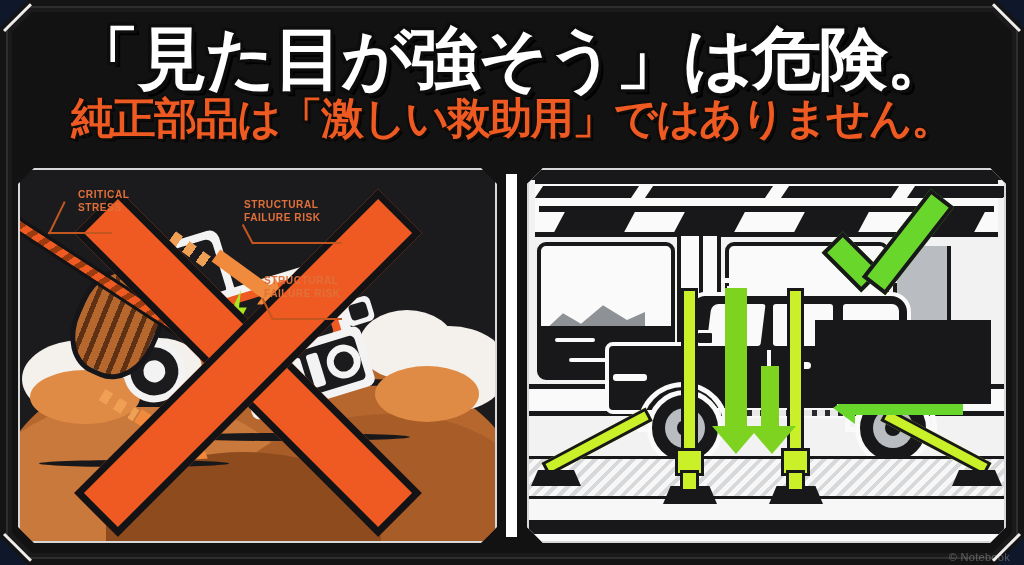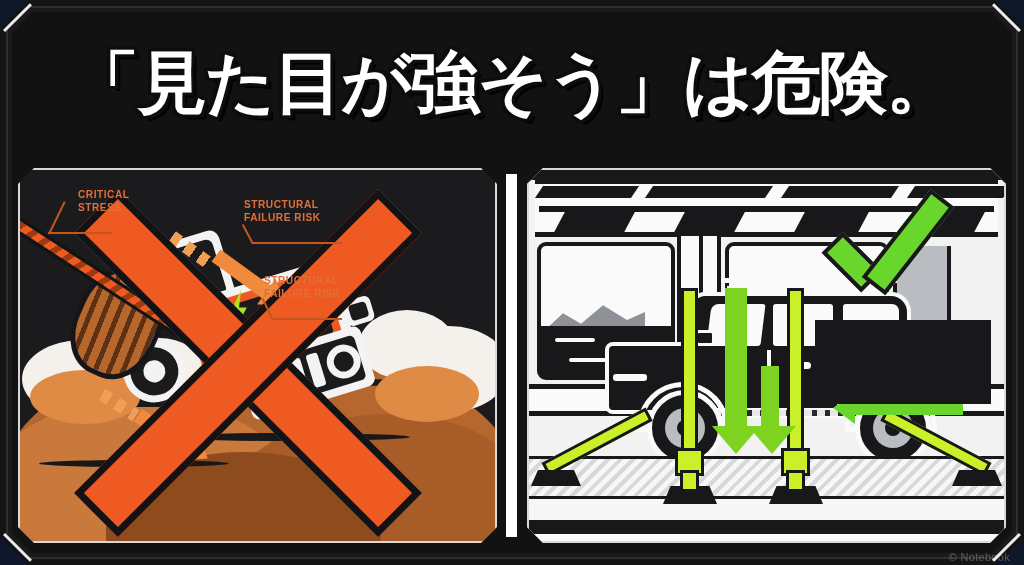--- a/index.html
+++ b/index.html
@@ -166,20 +166,21 @@
     </div>
   <div class="corner c-bl">
       <i class="d"></i>
     </div>
   <div class="corner c-br">
       <i class="d"></i>
     </div>
 
   <div class="headline">
     <div class="head-line1">「見た目が強そう」は危険。</div>
+    <div class="head-line2">純正部品は「激しい救助用」ではありません。</div>
   </div>
 
   <div class="panels">
 
     <div class="panel bad">
 
       <div class="dirt">
         <div class="d1"></div>
           <div class="d2"></div>
           <div class="d3"></div>

